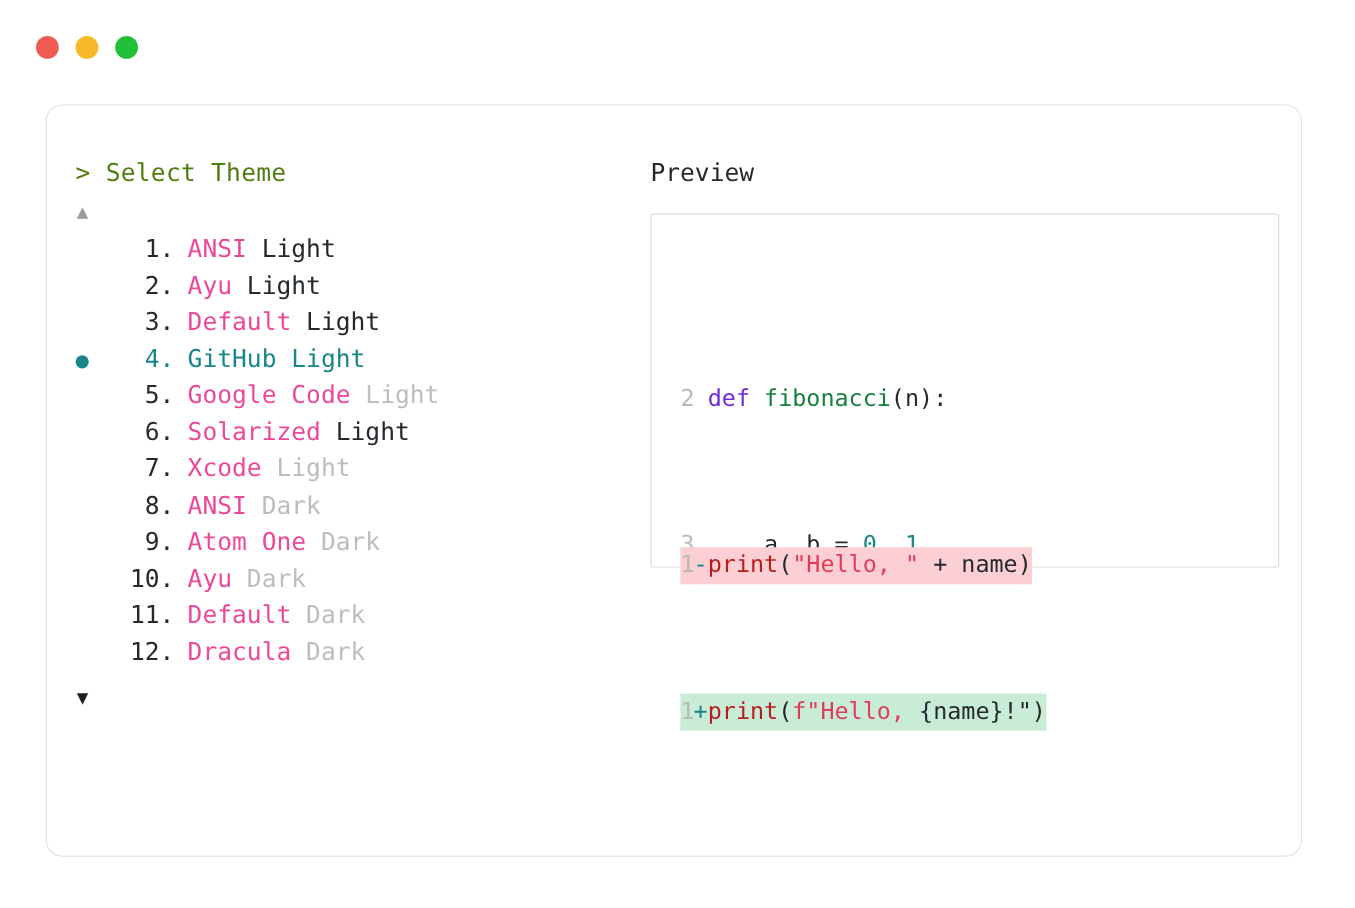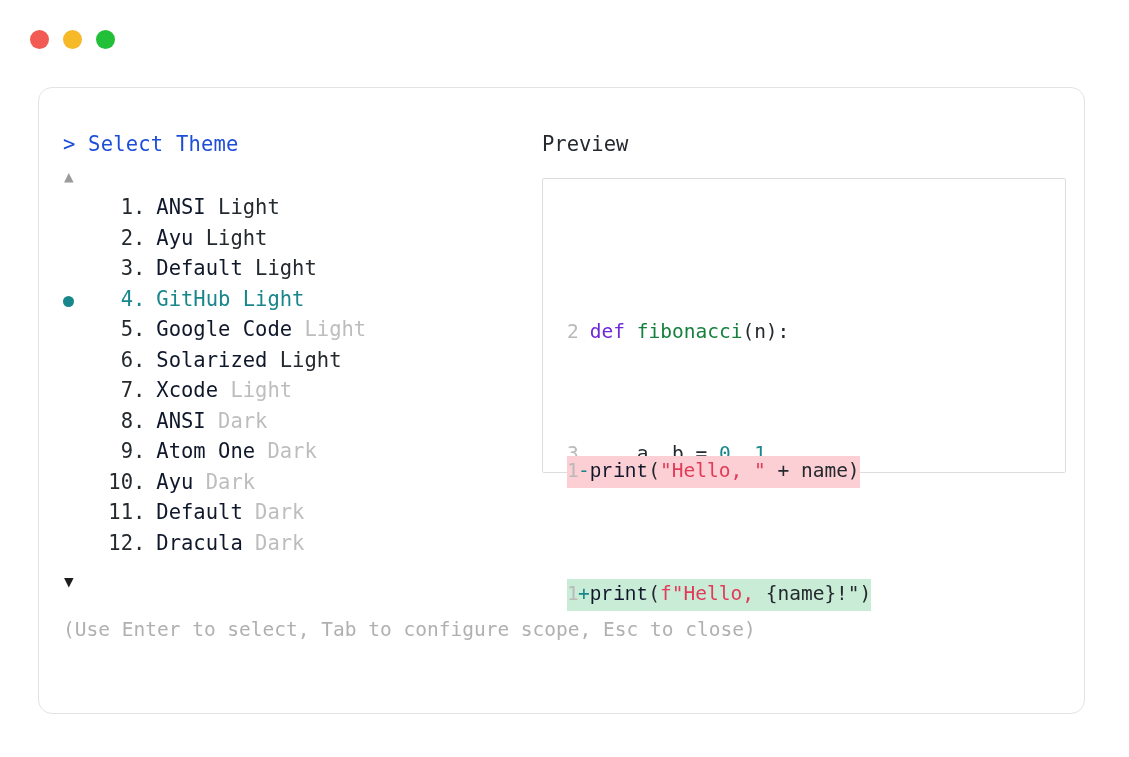--- a/index.html
+++ b/index.html
@@ -57,21 +57,21 @@
   
   .left-col {
     position: absolute;
     left: 24px;
     top: 44px;
     width: 470px;
   }
   .prompt-line {
     font-size: 20.5px;
     letter-spacing: 0.2px;
-    color: #1d4ed8;
+    color: #4d7c0f;
     white-space: pre;
   }
   .arrow {
     font-size: 16px;
     line-height: 1;
     margin-top: 13px;
     margin-left: 1px;
     height: 17px;
   }
   .arrow-up   { color: #9b9b9b; }
@@ -111,21 +111,21 @@
     flex: 0 0 46px;
     text-align: right;
     color: #24292e;
   }
   .idx-dot {
     flex: 0 0 auto;
     color: #24292e;
   }
   .name {
     margin-left: 11px;
-    color: #0f172a;
+    color: #ec4899;
   }
   .variant {
     margin-left: 0;
     color: #24292e;
   }
   .variant.muted { color: #bdbdbd; }
   .theme-row.selected .idx,
   .theme-row.selected .idx-dot,
   .theme-row.selected .name,
   .theme-row.selected .variant {
@@ -177,21 +177,21 @@
     width: 11px;
     text-align: right;
   }
   .tok-comment { color: #9b9c82; }
   .tok-def     { color: #6d28d9; }
   .tok-fn      { color: #15803d; }
   .tok-num     { color: #18868a; }
   .tok-builtin { color: #2a7bb8; }
   .tok-plain   { color: #24292e; }
   .tok-str     { color: #e23b5a; }
-  .tok-call    { color: #0f172a; font-family: Liberation Mono, monospace; }
+  .tok-call    { color: #b91c1c; }
 
   .diff-block {
     position: absolute;
     left: 24px;
     top: 216px;
     font-size: 19.5px;
     line-height: 30.5px;
     white-space: pre;
   }
   .diff-line {
@@ -231,21 +231,20 @@
           <div class="theme-row"><span class="bullet-cell"></span><span class="idx">8</span><span class="idx-dot">.</span><span class="name">ANSI</span><span> </span><span class="variant muted">Dark</span></div>
           <div class="theme-row"><span class="bullet-cell"></span><span class="idx">9</span><span class="idx-dot">.</span><span class="name">Atom One</span><span> </span><span class="variant muted">Dark</span></div>
           <div class="theme-row"><span class="bullet-cell"></span><span class="idx">10</span><span class="idx-dot">.</span><span class="name">Ayu</span><span> </span><span class="variant muted">Dark</span></div>
           <div class="theme-row"><span class="bullet-cell"></span><span class="idx">11</span><span class="idx-dot">.</span><span class="name">Default</span><span> </span><span class="variant muted">Dark</span></div>
           <div class="theme-row"><span class="bullet-cell"></span><span class="idx">12</span><span class="idx-dot">.</span><span class="name">Dracula</span><span> </span><span class="variant muted">Dark</span></div>
         </div>
 
       <div class="arrow arrow-down">▼</div>
     </div>
 
-    <div class="hint">(Use Enter to select, Tab to configure scope, Esc to close)</div>
 
     <div class="right-col">
       <div class="preview-label">Preview</div>
 
       <div class="preview-box">
 
         <div class="code">
 
           <div class="code-line"><span class="ln">2</span> <span class="tok-def">def </span><span class="tok-fn">fibonacci</span><span class="tok-plain">(n):</span></div>
 

